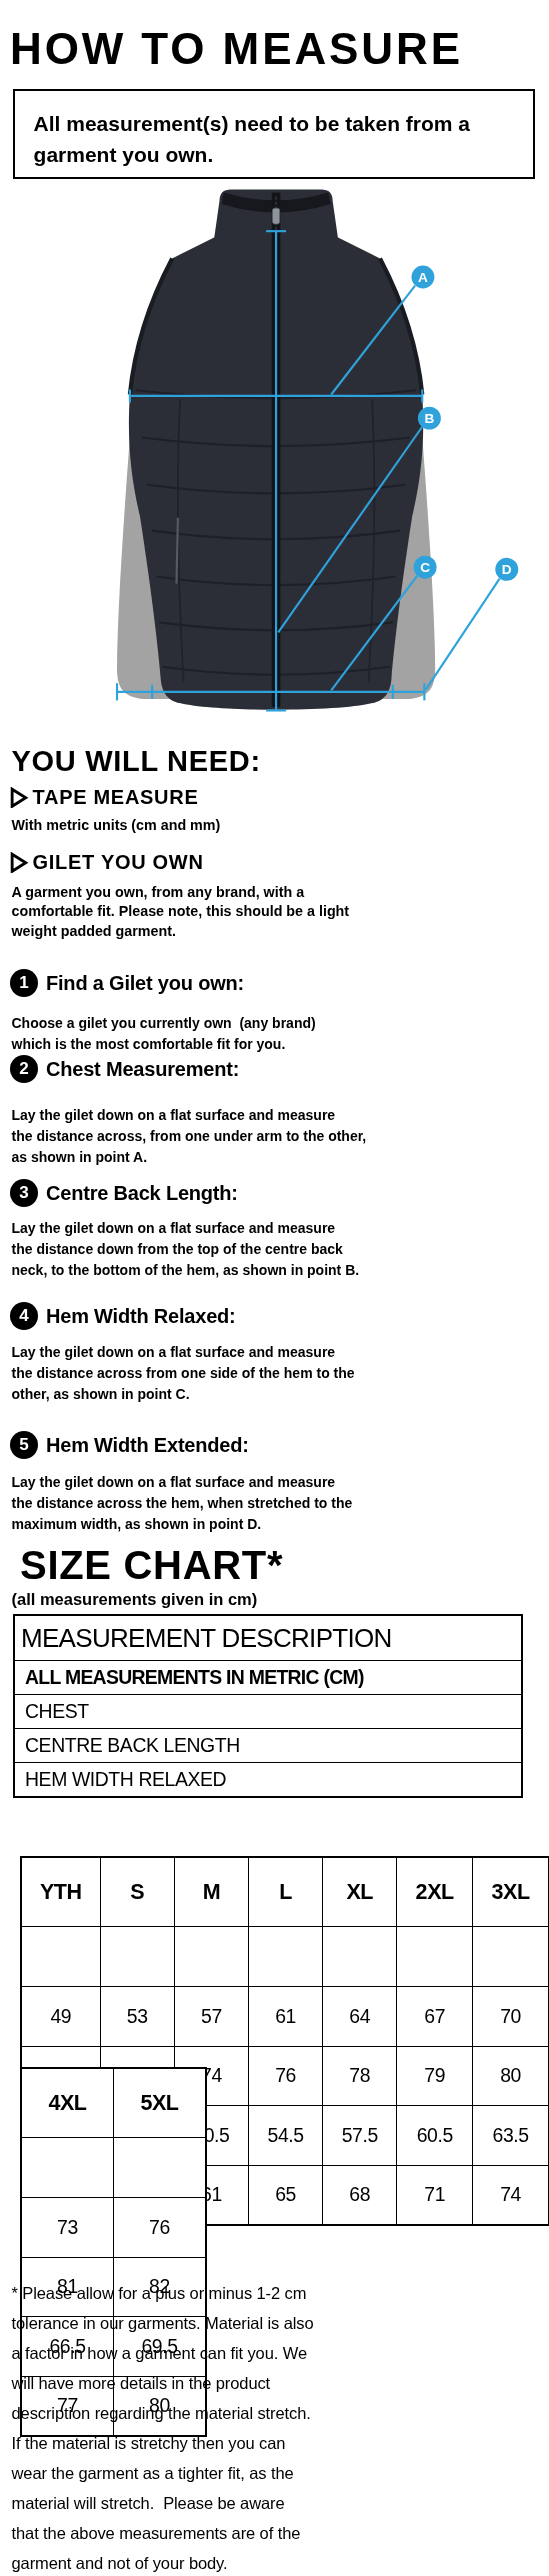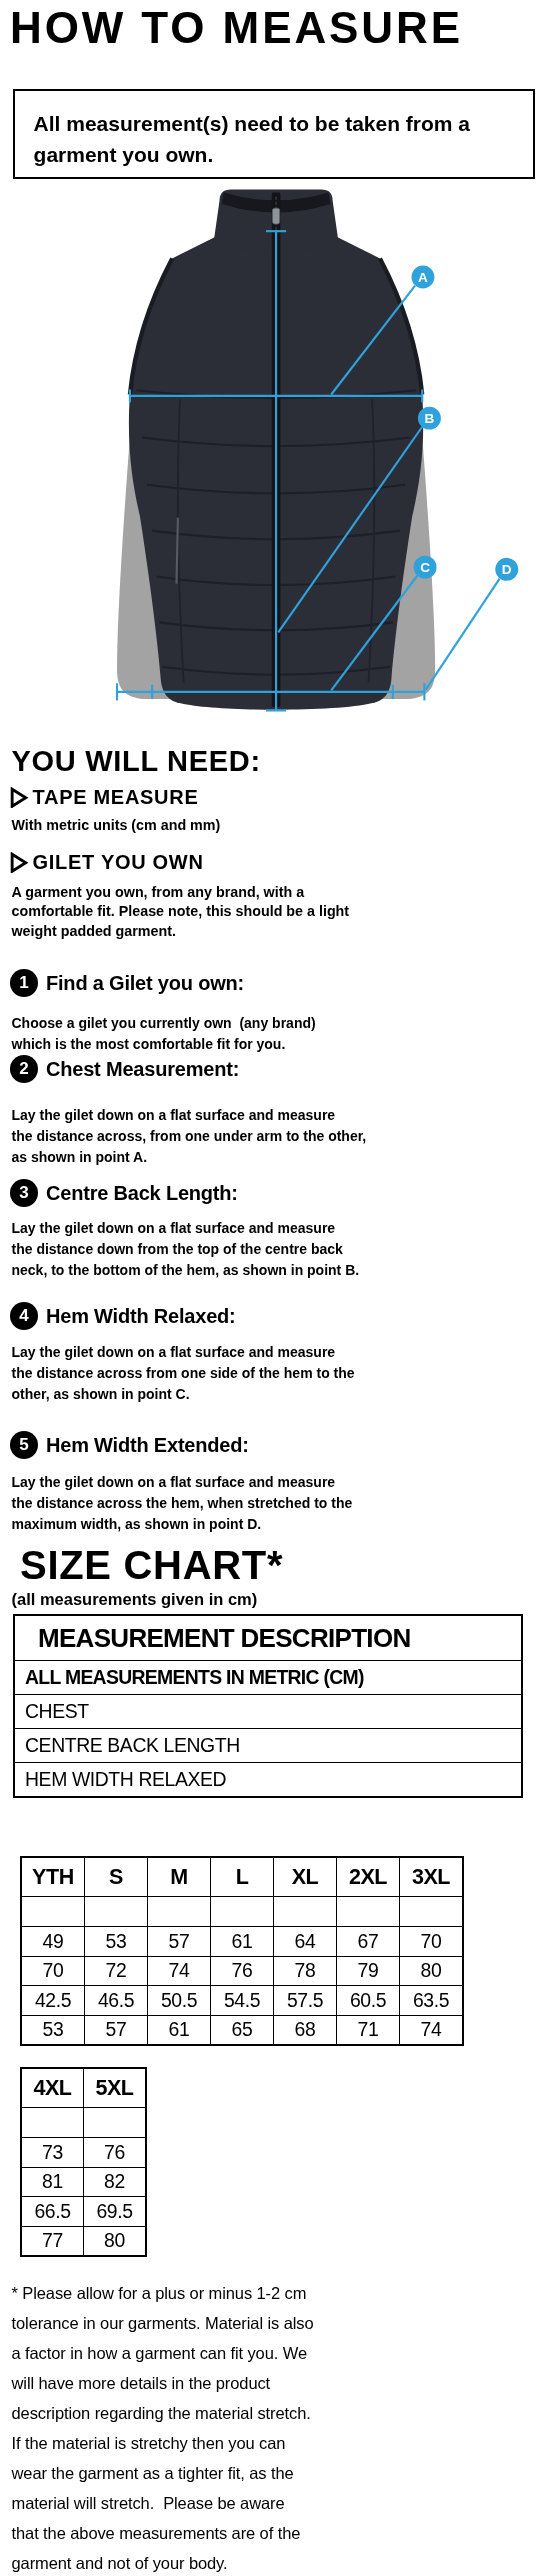--- a/index.html
+++ b/index.html
@@ -25,40 +25,40 @@
   .step-title{font-size:20px;font-weight:700;letter-spacing:-0.2px;}
   .step-body{font-size:14px;font-weight:700;line-height:21px;width:473px;}
 
   .sc-h{font-size:40px;font-weight:700;letter-spacing:0.7px;line-height:1;}
   .sc-sub{font-size:16.5px;font-weight:700;}
 
   table{border-collapse:collapse;background:#fff;}
   .mtable{border:2.2px solid #000;}
   .mtable td{border:1.4px solid #000;height:33px;padding:0 0 0 10px;
              font-size:19.4px;letter-spacing:-0.4px;vertical-align:middle;}
-  .mtable td.hdr{height:44px;font-size:26px;font-weight:700;padding-left:23px;letter-spacing:-0.7px;}
+  .mtable td.hdr{height:44px;font-size:26px;font-weight:400;padding-left:6px;letter-spacing:-0.7px;}
   .mtable td.metric{font-weight:700;letter-spacing:-0.7px;}
 
   .sizes{border:2.2px solid #000;}
   .sizes td{border:1.4px solid #000;text-align:center;vertical-align:middle;
-            font-size:19.4px;letter-spacing:-0.4px;padding:1px;}
+            font-size:19.4px;letter-spacing:-0.4px;padding:16px;}
   .sizes .hdr td{height:36px;font-size:21.5px;font-weight:700;}
   .sizes .empty td{height:27px;}
   .sizes .data td{height:26.5px;}
   .w84 td{width:60px;}
   .w82 td{width:59px;}
 
   .footer{font-size:16.5px;font-weight:400;line-height:30px;width:416px;letter-spacing:-0.1px;}
 </style>
 </head>
 <body>
 
 <div id="page">
 
-  <div class="abs h1" style="left:10px;top:6px;">HOW TO MEASURE</div>
+  <div class="abs h1" style="left:10px;top:27px;">HOW TO MEASURE</div>
 
   <div class="abs notice" style="left:13px;top:89px;">
     <div class="txt pre">All measurement(s) need to be taken from a
 garment you own.</div>
   </div>
 
   <svg class="abs" style="left:0;top:181px;" width="550" height="566" viewBox="0 0 767 790">
 
     <path d="M185,305 L585,305 C598,470 607,610 607,682 C607,712 594,720 572,723 L198,723 C176,720 163,712 163,682 C163,610 172,470 185,305 Z" fill="#a3a3a3"></path>
 

